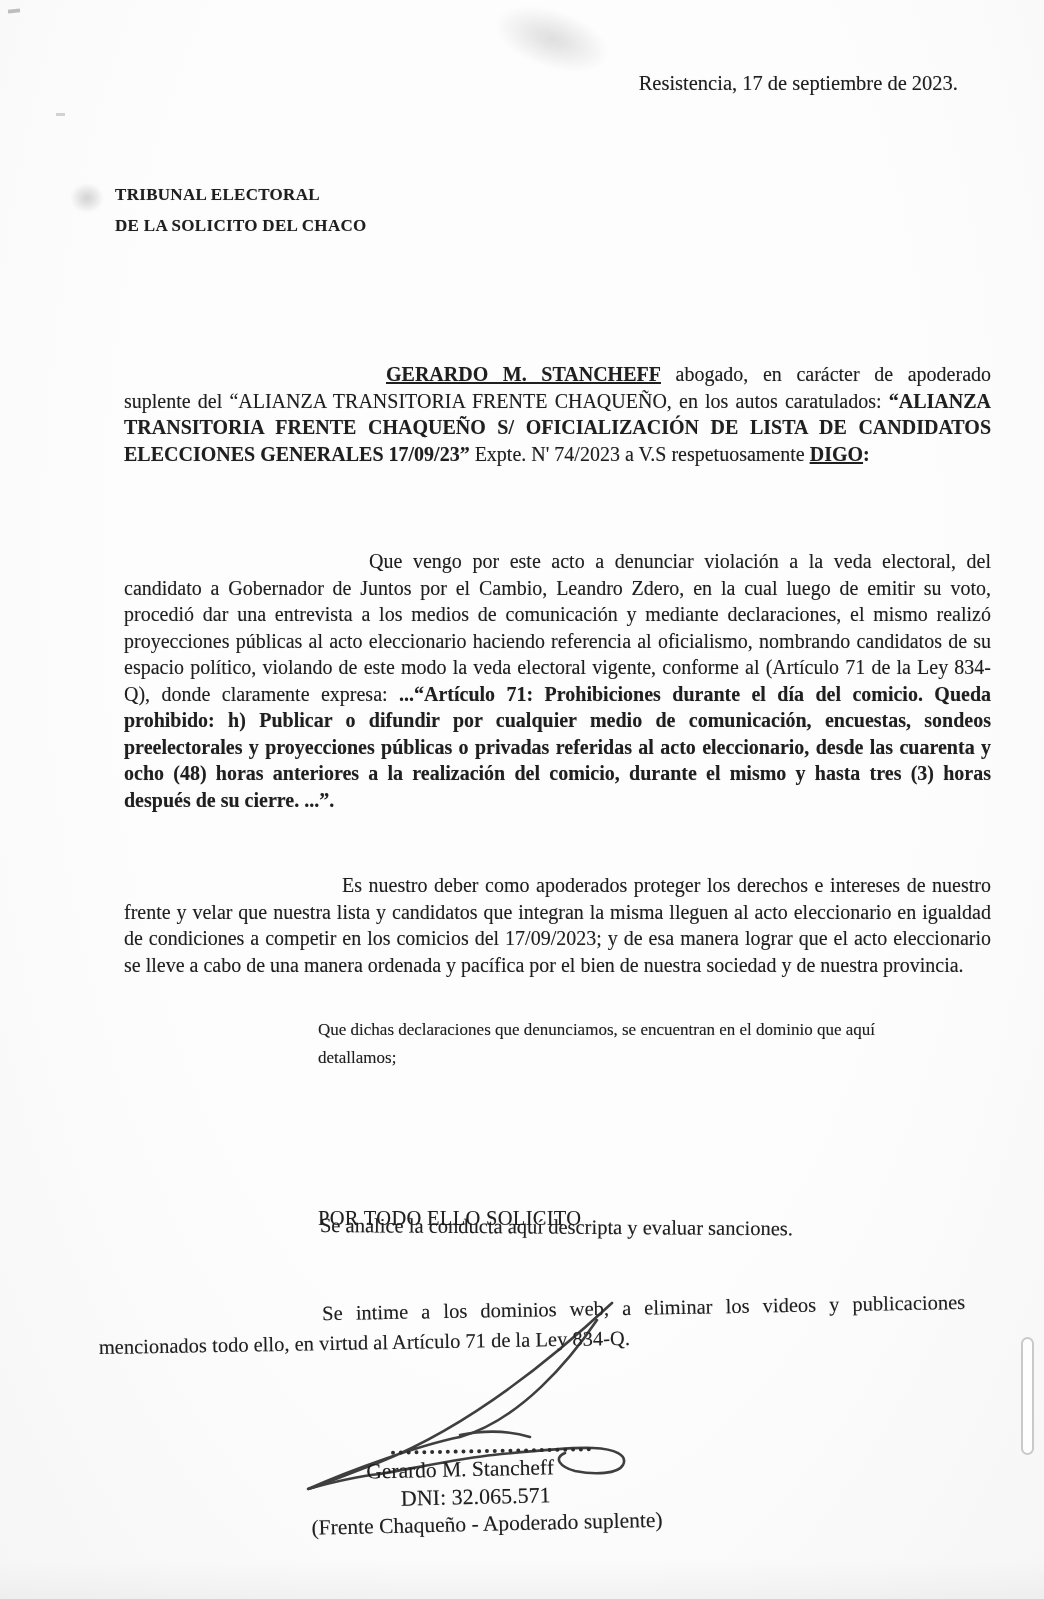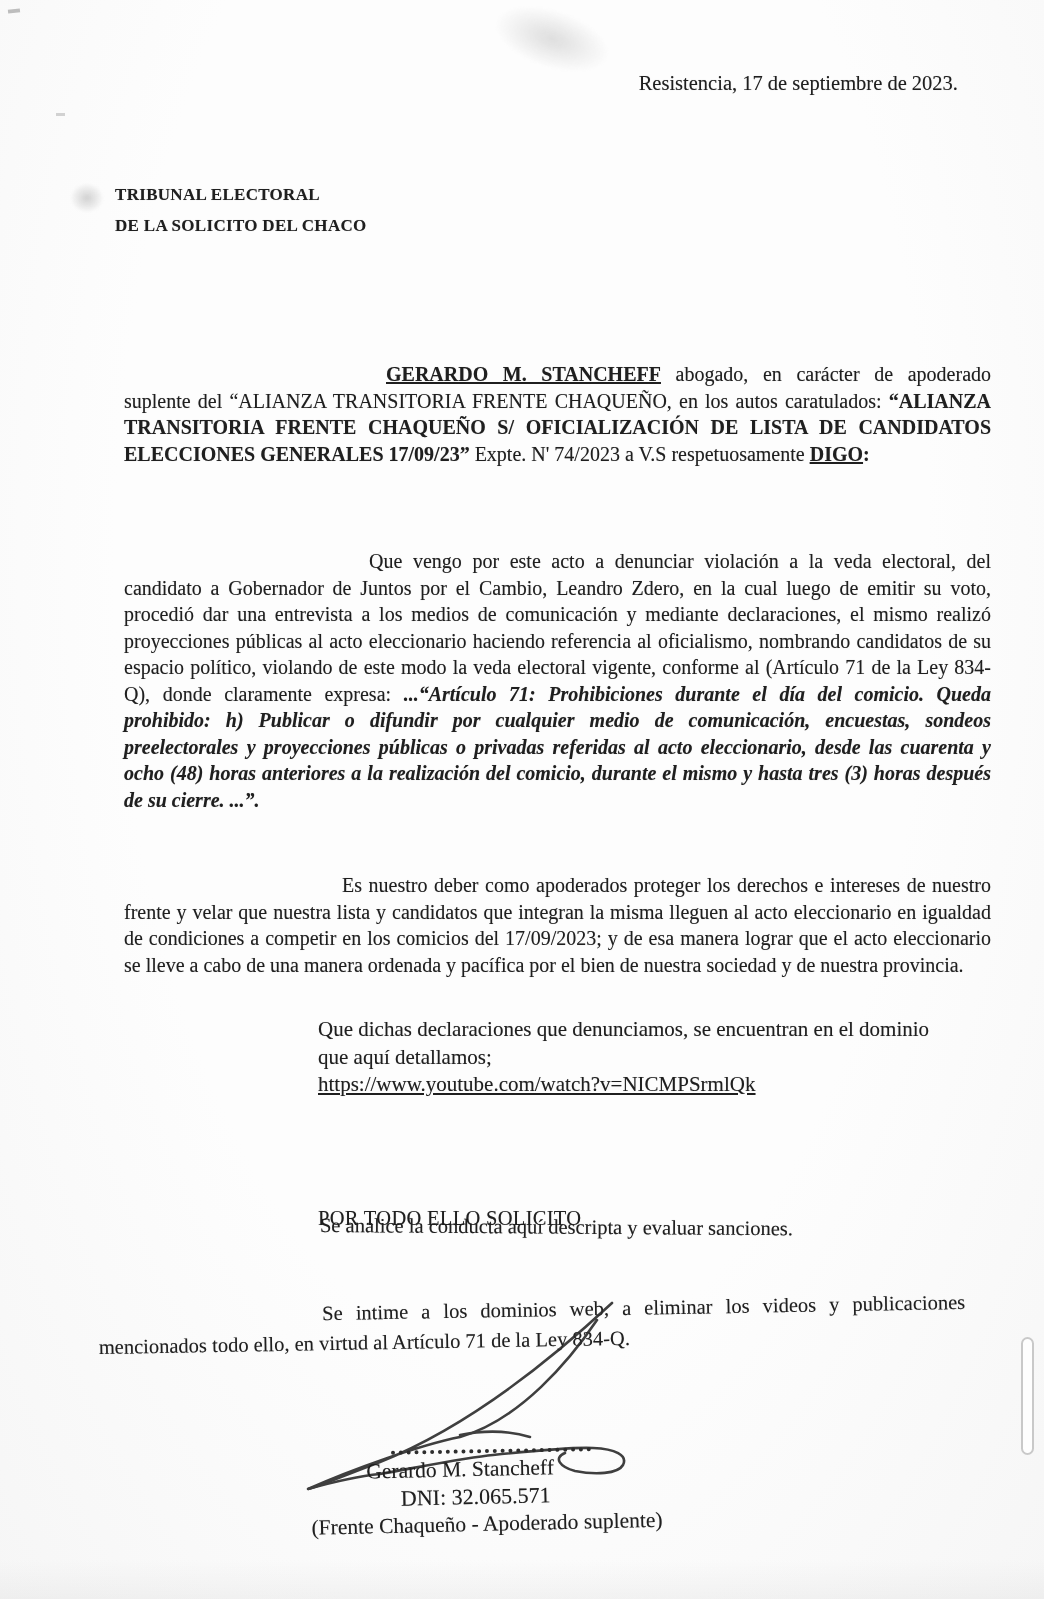--- a/index.html
+++ b/index.html
@@ -4,29 +4,29 @@
 <style>
   html,body{margin:0;padding:0;}
   body{
     width:1044px;height:1599px;position:relative;overflow:hidden;
     background:radial-gradient(ellipse at 50% 35%, #fdfdfd 55%, #f6f6f6 100%);
     font-family:"Liberation Serif","DejaVu Serif",serif;color:#1f1f1f;
   }
   .page{position:absolute;inset:0;text-shadow:0 0 .7px rgba(25,25,25,.38);}
   .abs{position:absolute;}
   .b{font-weight:bold;}
-  .i{font-style:italic;}
+  .i{}
   .u{text-decoration:underline;}
   .jp{font-size:20px;line-height:26.5px;text-align:justify;margin:12px;left:112px;width:867px;}
   .date{left:98px;width:860px;top:72px;font-size:20.5px;text-align:right;}
   .addr{left:115px;top:179px;font-weight:bold;font-size:17px;line-height:31px;letter-spacing:.3px;}
   .p1{top:349px;text-indent:262px;}
   .p2{top:536px;text-indent:245px;}
   .p3{top:860px;text-indent:218px;}
-  .dominio{left:318px;top:1016px;width:612px;font-size:21px;line-height:27.5px;}
+  .dominio{left:318px;top:1016px;width:612px;font-size:17px;line-height:27.5px;}
   .url{text-decoration:underline;}
   .solicito{left:318px;top:1207px;font-size:20.5px;letter-spacing:.3px;}
   .pet1{left:320px;top:1214px;font-size:20.5px;transform:rotate(.4deg);transform-origin:left center;}
   .pet2{left:98px;top:1300px;width:867px;font-size:20.5px;line-height:30px;text-align:justify;text-indent:224px;transform:rotate(-1deg);transform-origin:120px 0;margin:0;}
   .sig{left:300px;top:1460px;transform:rotate(-1.3deg);transform-origin:0 0;font-size:21.5px;line-height:26px;}
   .sig .name{margin-left:66px;}
   .sig .dni{margin-left:100px;margin-top:2px;font-size:22px;}
   .sig .role{margin-left:10px;margin-top:1px;}
   .dots{left:391px;top:1449px;width:200px;height:0;border-bottom:4px dotted #2e2e2e;transform:rotate(-1deg);}
   .scrawl{left:270px;top:1265px;}
@@ -57,21 +57,20 @@
   </div>
 
   <p class="abs jp p1"><span class="b u">GERARDO M. STANCHEFF</span><span> abogado, en carácter de apoderado suplente del “ALIANZA TRANSITORIA FRENTE CHAQUEÑO, en los autos caratulados: </span><span class="b">“ALIANZA TRANSITORIA FRENTE CHAQUEÑO S/ OFICIALIZACIÓN DE LISTA DE CANDIDATOS ELECCIONES GENERALES 17/09/23”</span><span> Expte. N' 74/2023 a V.S respetuosamente </span><span class="b u">DIGO</span><span class="b">:</span></p>
 
   <p class="abs jp p2"><span>Que vengo por este acto a denunciar violación a la veda electoral, del candidato a Gobernador de Juntos por el Cambio, Leandro Zdero, en la cual luego de emitir su voto, procedió dar una entrevista a los medios de comunicación y mediante declaraciones, el mismo realizó proyecciones públicas al acto eleccionario haciendo referencia al oficialismo, nombrando candidatos de su espacio político, violando de este modo la veda electoral vigente, conforme al (Artículo 71 de la Ley 834-Q), donde claramente expresa:  </span><span class="b i">...“Artículo 71: Prohibiciones durante el día del comicio. Queda prohibido: h) Publicar o difundir por cualquier medio de comunicación, encuestas, sondeos preelectorales y proyecciones públicas o privadas referidas al acto eleccionario, desde las cuarenta y ocho (48) horas anteriores a la realización del comicio, durante el mismo y hasta tres (3) horas después de su cierre. ...”.</span></p>
 
   <p class="abs jp p3">Es nuestro deber como apoderados proteger los derechos e intereses de nuestro frente y velar que nuestra lista y candidatos que integran la misma lleguen al acto eleccionario en igualdad de condiciones a competir en los comicios del 17/09/2023; y de esa manera lograr que el acto eleccionario se lleve a cabo de una manera ordenada y pacífica por el bien de nuestra sociedad y de nuestra provincia.</p>
 
   <div class="abs dominio">
     <div>Que dichas declaraciones que denunciamos, se encuentran en el dominio que aquí detallamos;</div>
-    <div class="url">https://www.youtube.com/watch?v=NICMPSrmlQk</div>
   </div>
 
   <div class="abs solicito">POR TODO ELLO SOLICITO</div>
 
   <div class="abs pet1">Se analice la conducta aquí descripta y evaluar sanciones.</div>
 
   <p class="abs pet2">Se intime a los dominios web, a eliminar los videos y publicaciones mencionados todo ello, en virtud al Artículo 71 de la Ley 834-Q.</p>
 
   <div class="abs dots"></div>
 

